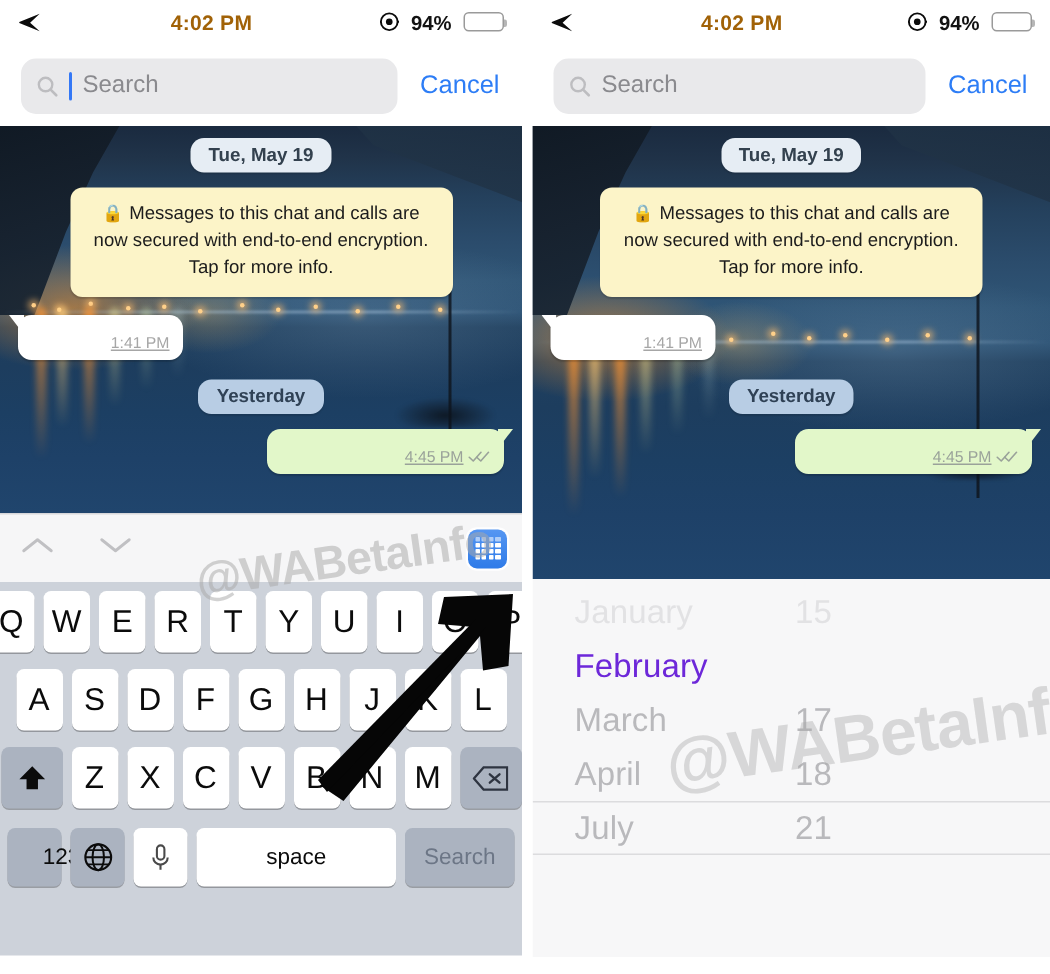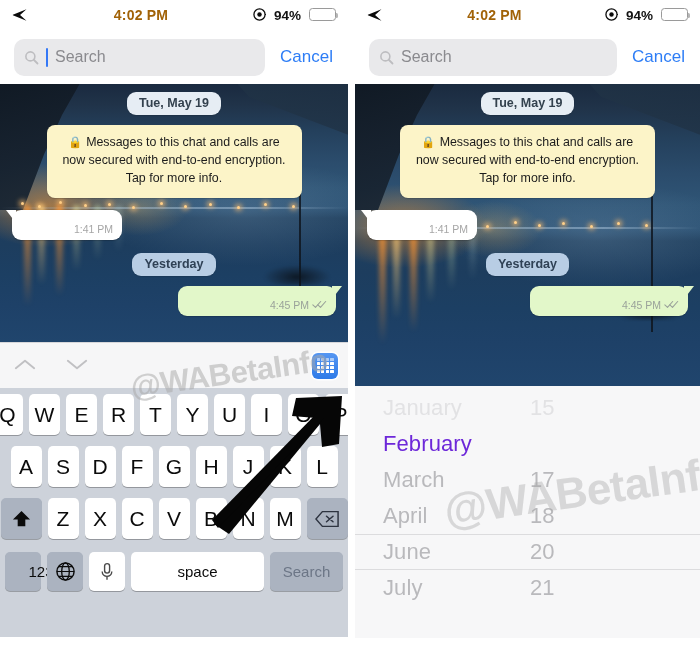--- a/index.html
+++ b/index.html
@@ -137,21 +137,21 @@
     content: ""; position: absolute; left: -6px; top: 0; width: 10px; height: 13px;
     background: #fff; clip-path: polygon(100% 0, 100% 100%, 0 0);
   }
   .bubble-out {
     margin: 10px 2px 0 auto; width: 158px; background: #E2F7C9;
   }
   .bubble-out::before {
     content: ""; position: absolute; right: -6px; top: 0; width: 10px; height: 13px;
     background: #E2F7C9; clip-path: polygon(0 0, 0 100%, 100% 0);
   }
-  .bubble-time { font-size: 10.5px; color: #9aa29a; display: flex; align-items: center; gap: 3px; }
+  .bubble-time { font-size: 10.5px; color: #9aa29a; display: flex; align-items: center; gap: 3px; text-decoration: underline; }
   .bubble-in .bubble-time { color: #a6a6a6; }
   .ticks { width: 15px; height: 9px; display: block; }
   .yesterday-wrap { display: flex; justify-content: center; margin-top: 13px; }
 
   
   .navbar {
     height: 46px; background: #F6F6F7; border-top: 1px solid #d7d7da;
     display: flex; align-items: center; padding: 0 14px; gap: 30px; position: relative;
   }
   .chev { width: 22px; height: 13px; opacity: .38; }
@@ -513,25 +513,20 @@
           <span class="c-month">March</span>
           <span class="c-day">17</span>
           <span class="c-year"></span>
         </div>
         <div class="prow">
           <span class="c-month">April</span>
           <span class="c-day">18</span>
           <span class="c-year"></span>
         </div>
         <div class="prow">
-          <span class="c-month">June</span>
-          <span class="c-day">20</span>
-          <span class="c-year"></span>
-        </div>
-        <div class="prow">
           <span class="c-month">July</span>
           <span class="c-day">21</span>
           <span class="c-year"></span>
         </div>
 
         <div class="sel-band" style="top:148px"></div>
       </div>
     </div>
   </div>
 

